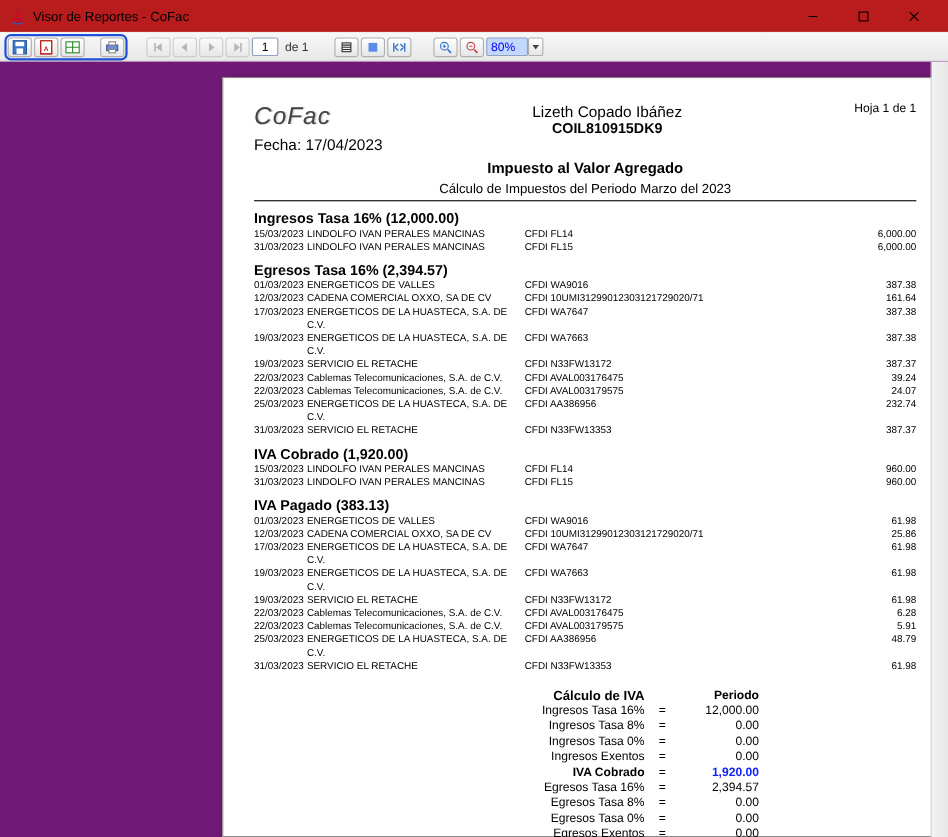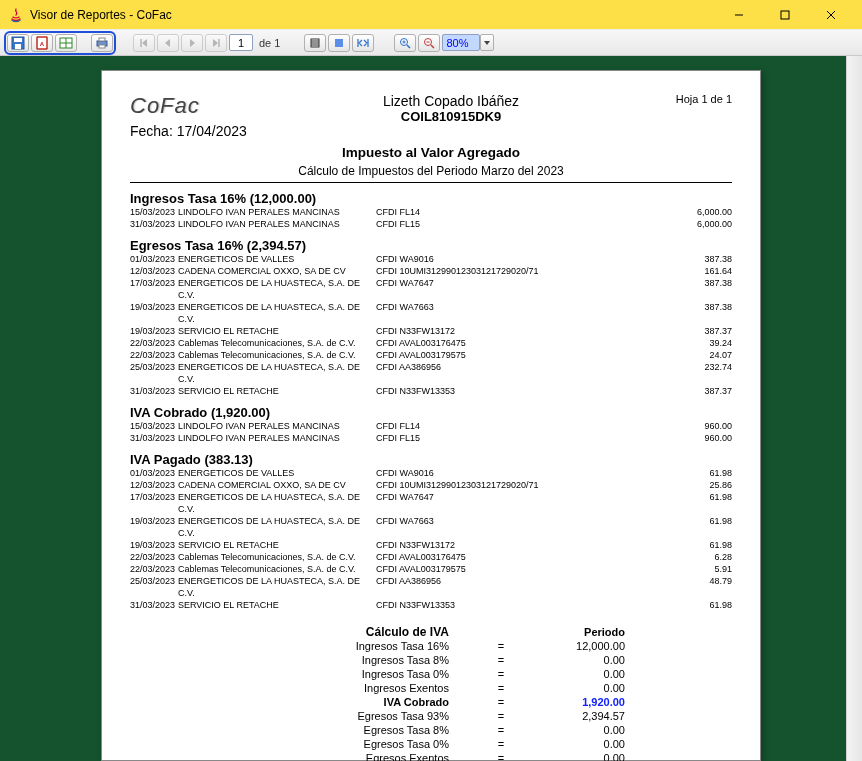--- a/index.html
+++ b/index.html
@@ -8,21 +8,21 @@
       font-family: "Segoe UI", Tahoma, sans-serif;
       font-size: 12px;
       background: #fff;
       width: 862px;
     }
     
     .titlebar {
       height: 30px;
       display: flex; align-items: center;
       padding: 0 8px;
-      background: #fde047;
+      background: #b91c1c;
       border-bottom: 1px solid #eee;
     }
     .app-icon { width: 16px; height: 16px; margin-right: 6px; }
     .title-text { font-size: 12px; color: #000; }
     .win-controls { margin-left: auto; display: flex; }
     .win-controls div {
       width: 46px; height: 30px;
       display:flex; align-items:center; justify-content:center;
       font-size: 10px; color:#000;
     }
@@ -74,25 +74,25 @@
     .zoom-input.sel { background:#c2d8ff; }
     .zoom-dd {
       width: 14px; height:17px;
       display:flex;align-items:center;justify-content:center;
       border:1px solid #b0b0b0; border-radius:2px;
       background:linear-gradient(#fff,#e6e6e6);
       margin-left:-2px;
     }
     
     .doc-area {
-      background:#14532d;
+      background:#701a75;
       padding: 14px 0 0 0;
       height: 705px;
       overflow: hidden;
-      display:flex; justify-content:center;
+      display:flex; justify-content:flex-end;
       position:relative;
     }
     .scrollbar-v {
       position:absolute; right:0; top:0; bottom:0;
       width: 16px;
       background: linear-gradient(90deg,#f3f3f3,#e6e6e6);
       border-left:1px solid #d0d0d0;
     }
     .page {
       width: 660px;
@@ -117,21 +117,21 @@
     .fecha { font-size:14px; margin-top:4px;}
     .section-title { font-size:13px; font-weight:bold; margin-top:8px;}
     .row { display:flex; font-size: 9px; line-height: 12px;}
     .c-date  { width: 48px; }
     .c-desc  { width: 198px; }
     .c-folio { width: 200px; }
     .c-amt   { width: 80px; text-align:right; margin-left:auto; }
     
     .calc-wrap { margin-top: 14px; display:flex; justify-content:center;}
     .calc { font-size:11px; }
-    .calc .cr { display:flex; line-height:14px;gap:36px;}
+    .calc .cr { display:flex; line-height:14px;}
     .calc .lbl { width:220px; text-align:right; padding-right:8px;}
     .calc .eq  { width: 16px; text-align:center;}
     .calc .val { width: 80px; text-align:right;}
     .bold { font-weight:bold;}
     .blue { color:#1020ff;}
   </style>
 </head>
 <body>
 
 <div class="titlebar">
@@ -462,21 +462,21 @@
               <div class="lbl">Ingresos Exentos</div>
               <div class="eq">=</div>
               <div class="val">0.00</div>
             </div>
             <div class="cr">
               <div class="lbl bold">IVA Cobrado</div>
               <div class="eq">=</div>
               <div class="val bold blue">1,920.00</div>
             </div>
             <div class="cr">
-              <div class="lbl">Egresos Tasa 93%</div>
+              <div class="lbl">Egresos Tasa 16%</div>
               <div class="eq">=</div>
               <div class="val">2,394.57</div>
             </div>
             <div class="cr">
               <div class="lbl">Egresos Tasa 8%</div>
               <div class="eq">=</div>
               <div class="val">0.00</div>
             </div>
             <div class="cr">
               <div class="lbl">Egresos Tasa 0%</div>

